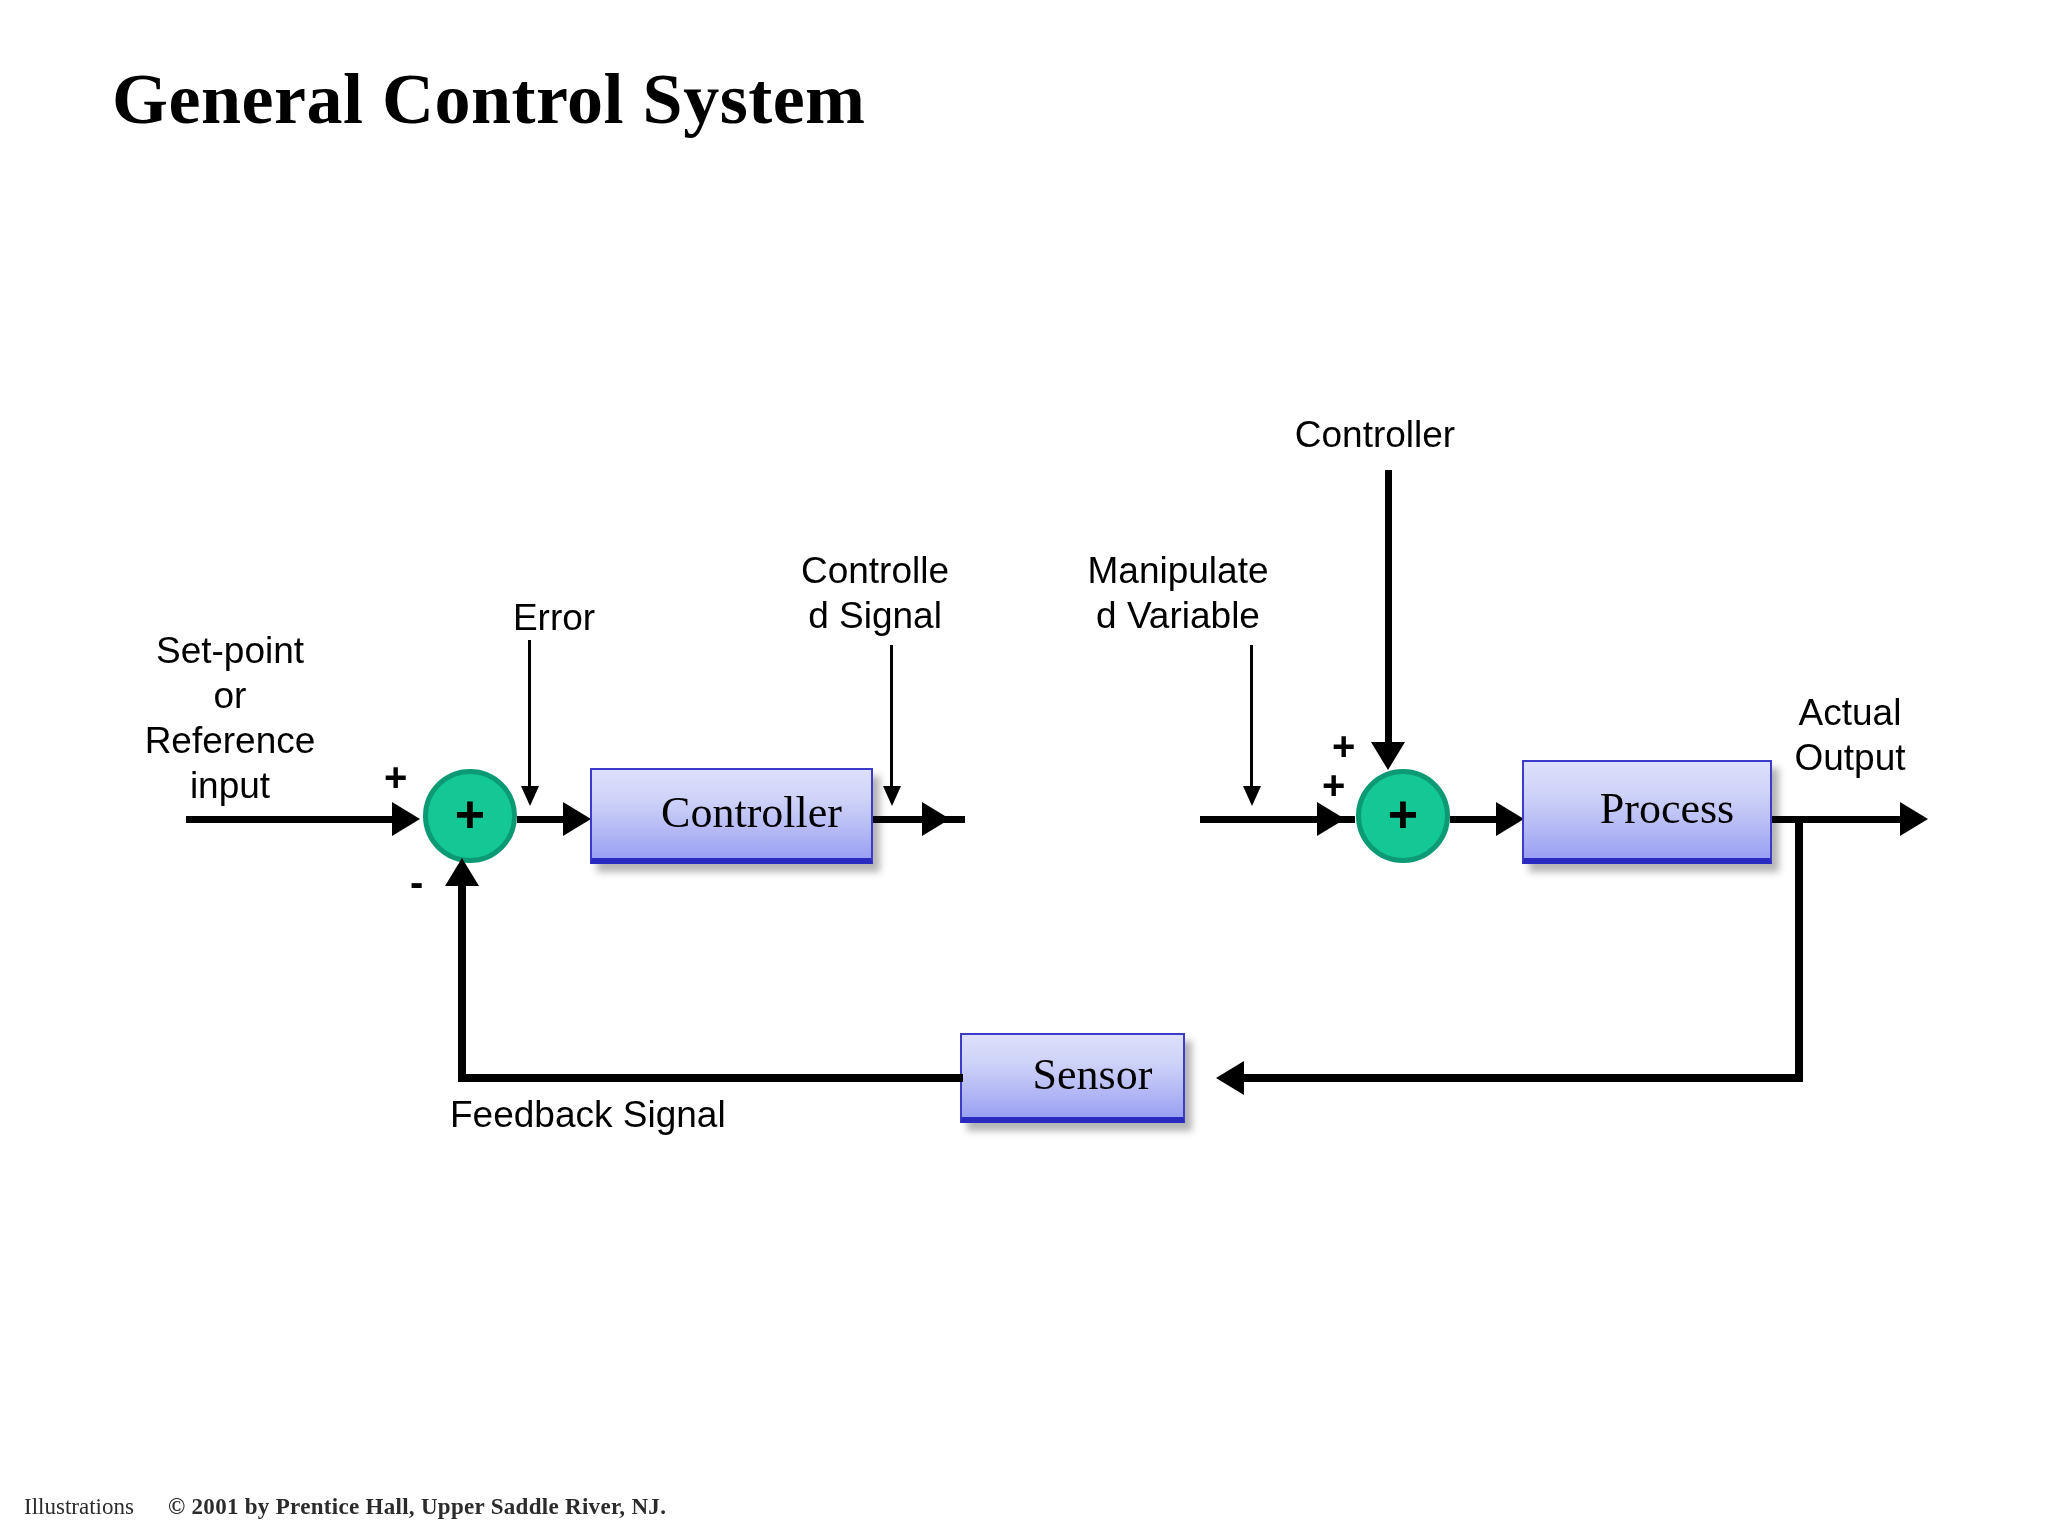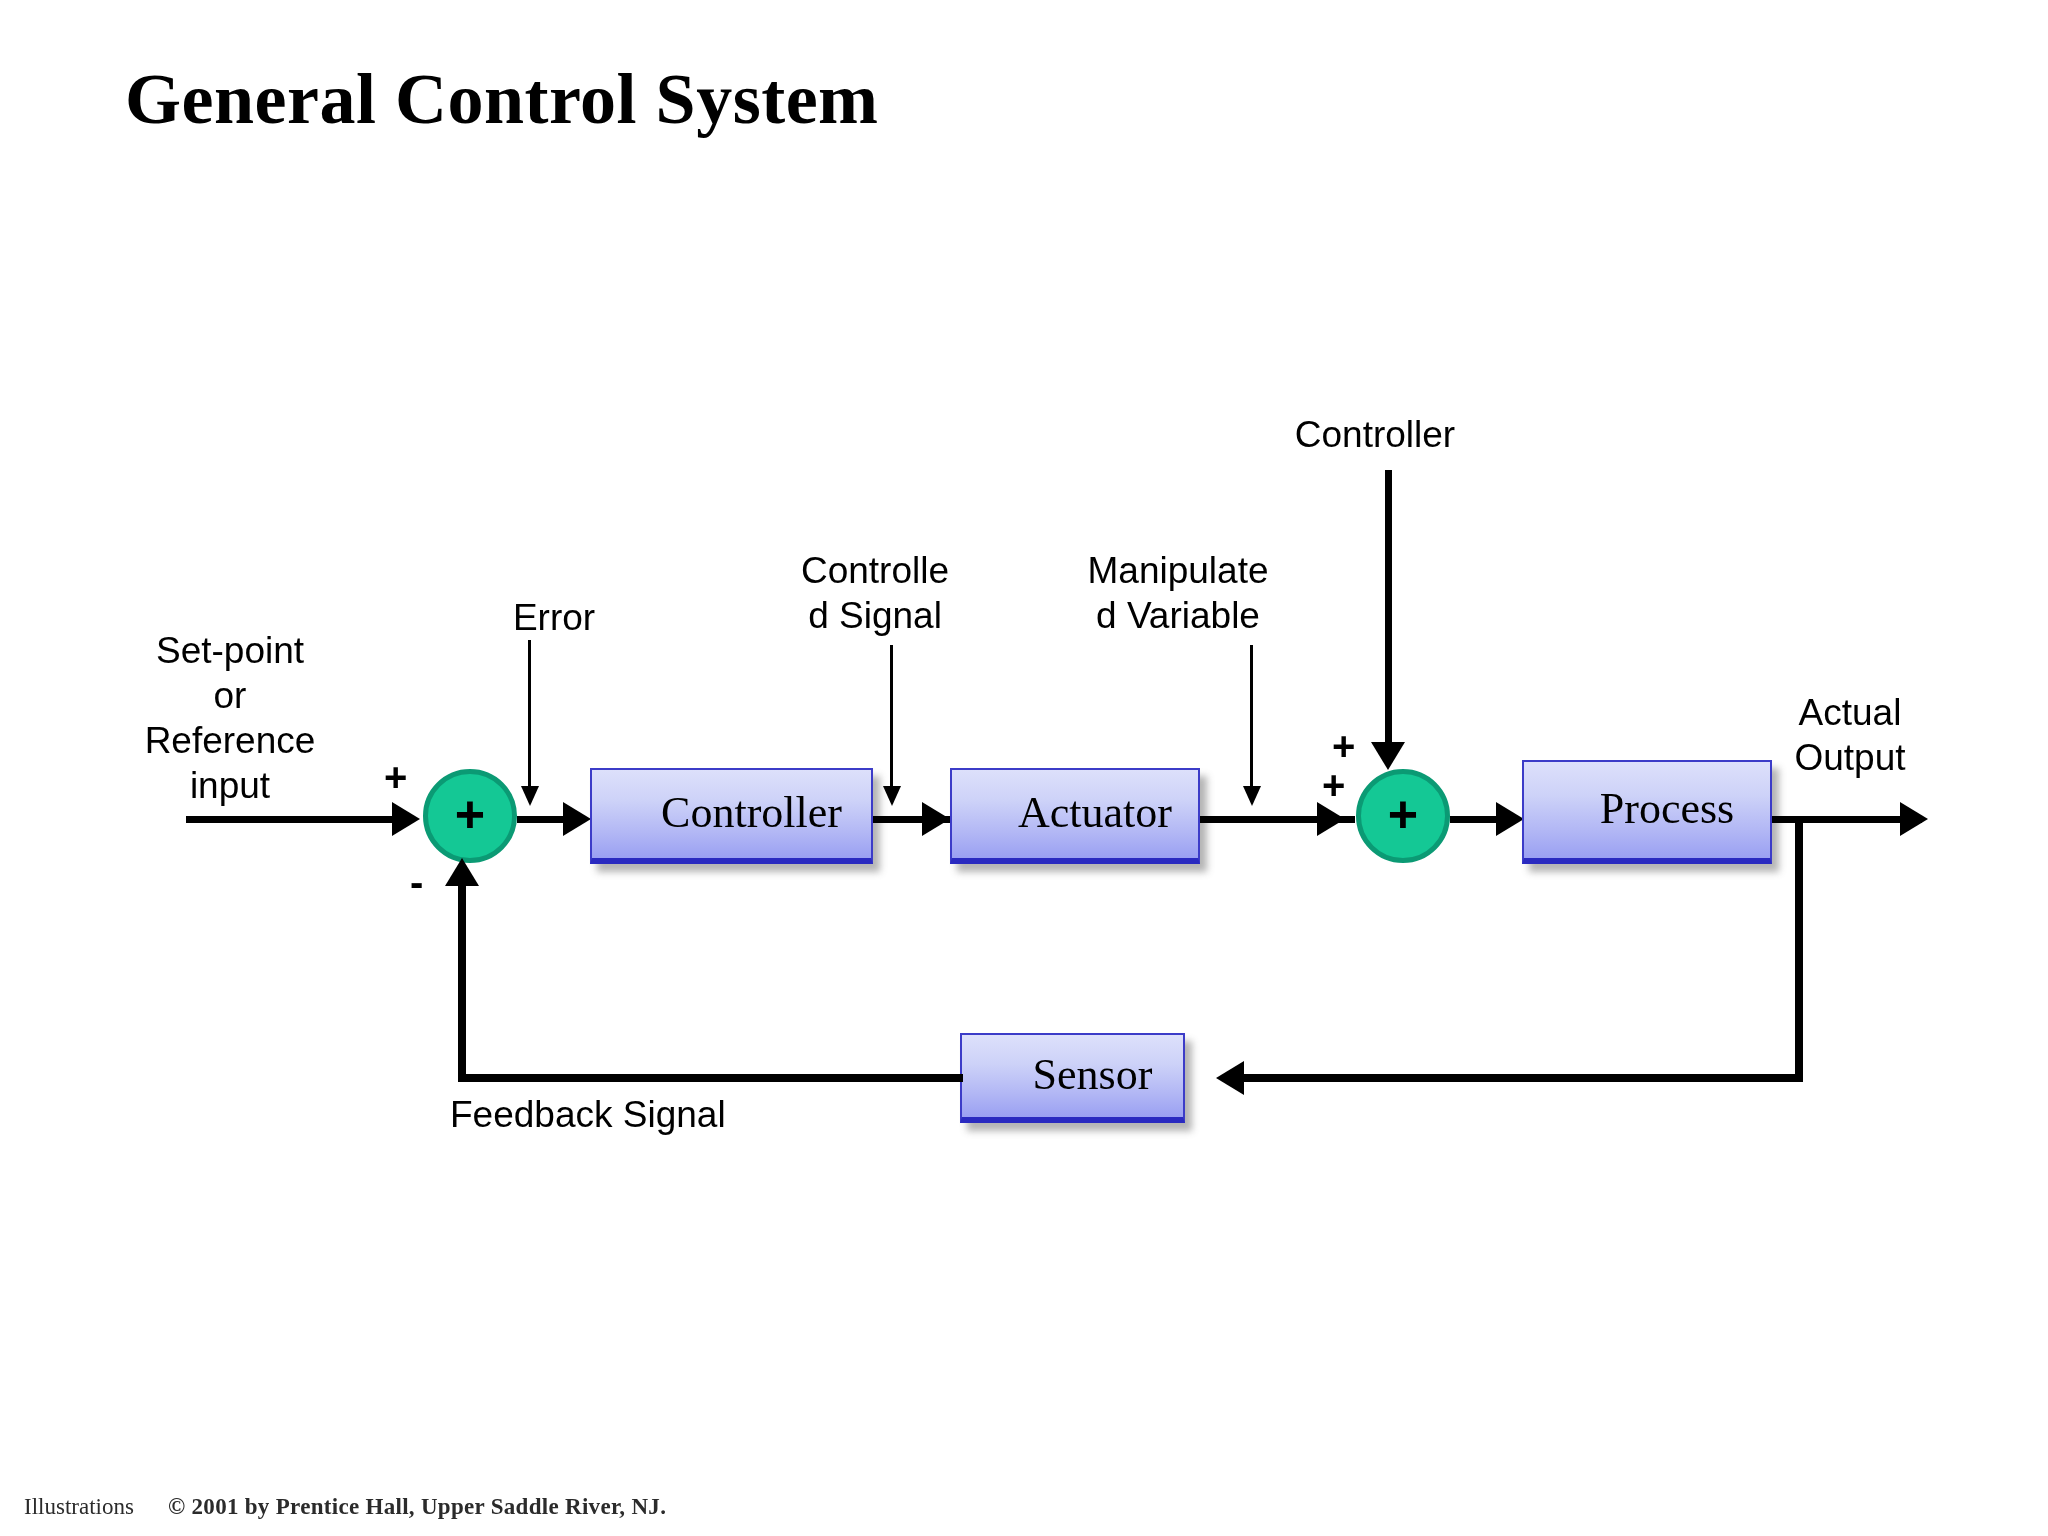--- a/index.html
+++ b/index.html
@@ -12,21 +12,21 @@
     width: 2048px;
     height: 1536px;
     background: #ffffff;
     overflow: hidden;
     font-family: "Liberation Sans", sans-serif;
   }
 
   
   #title {
     position: absolute;
-    left: 125px;
+    left: 112px;
     top: 58px;
     font-family: "Liberation Serif", serif;
     font-weight: bold;
     font-size: 72px;
     letter-spacing: 0.5px;
     color: #000000;
     white-space: nowrap;
   }
 
   
@@ -213,23 +213,20 @@
   <div class="hline" style="left:517px; top:816px; width:62px;"></div>
   <div class="ah-right" style="left:563px; top:802px;"></div>
 
   <div class="blk" style="left:590px; top:768px; width:283px; height:96px;">
     <span>Controller</span>
   </div>
 
   <div class="hline" style="left:873px; top:816px; width:92px;"></div>
   <div class="ah-right" style="left:922px; top:802px;"></div>
 
-  <div class="blk" style="left:950px; top:768px; width:250px; height:96px;">
-    <span>Actuator</span>
-  </div>
 
   <div class="hline" style="left:1200px; top:816px; width:155px;"></div>
   <div class="ah-right" style="left:1317px; top:802px;"></div>
 
   <div class="sum" style="left:1356px; top:769px; width:94px; height:94px;">
     <span>+</span>
   </div>
   <div class="sign" style="left:1332px; top:726px;">+</div>
   <div class="sign" style="left:1322px; top:765px;">+</div>
 

